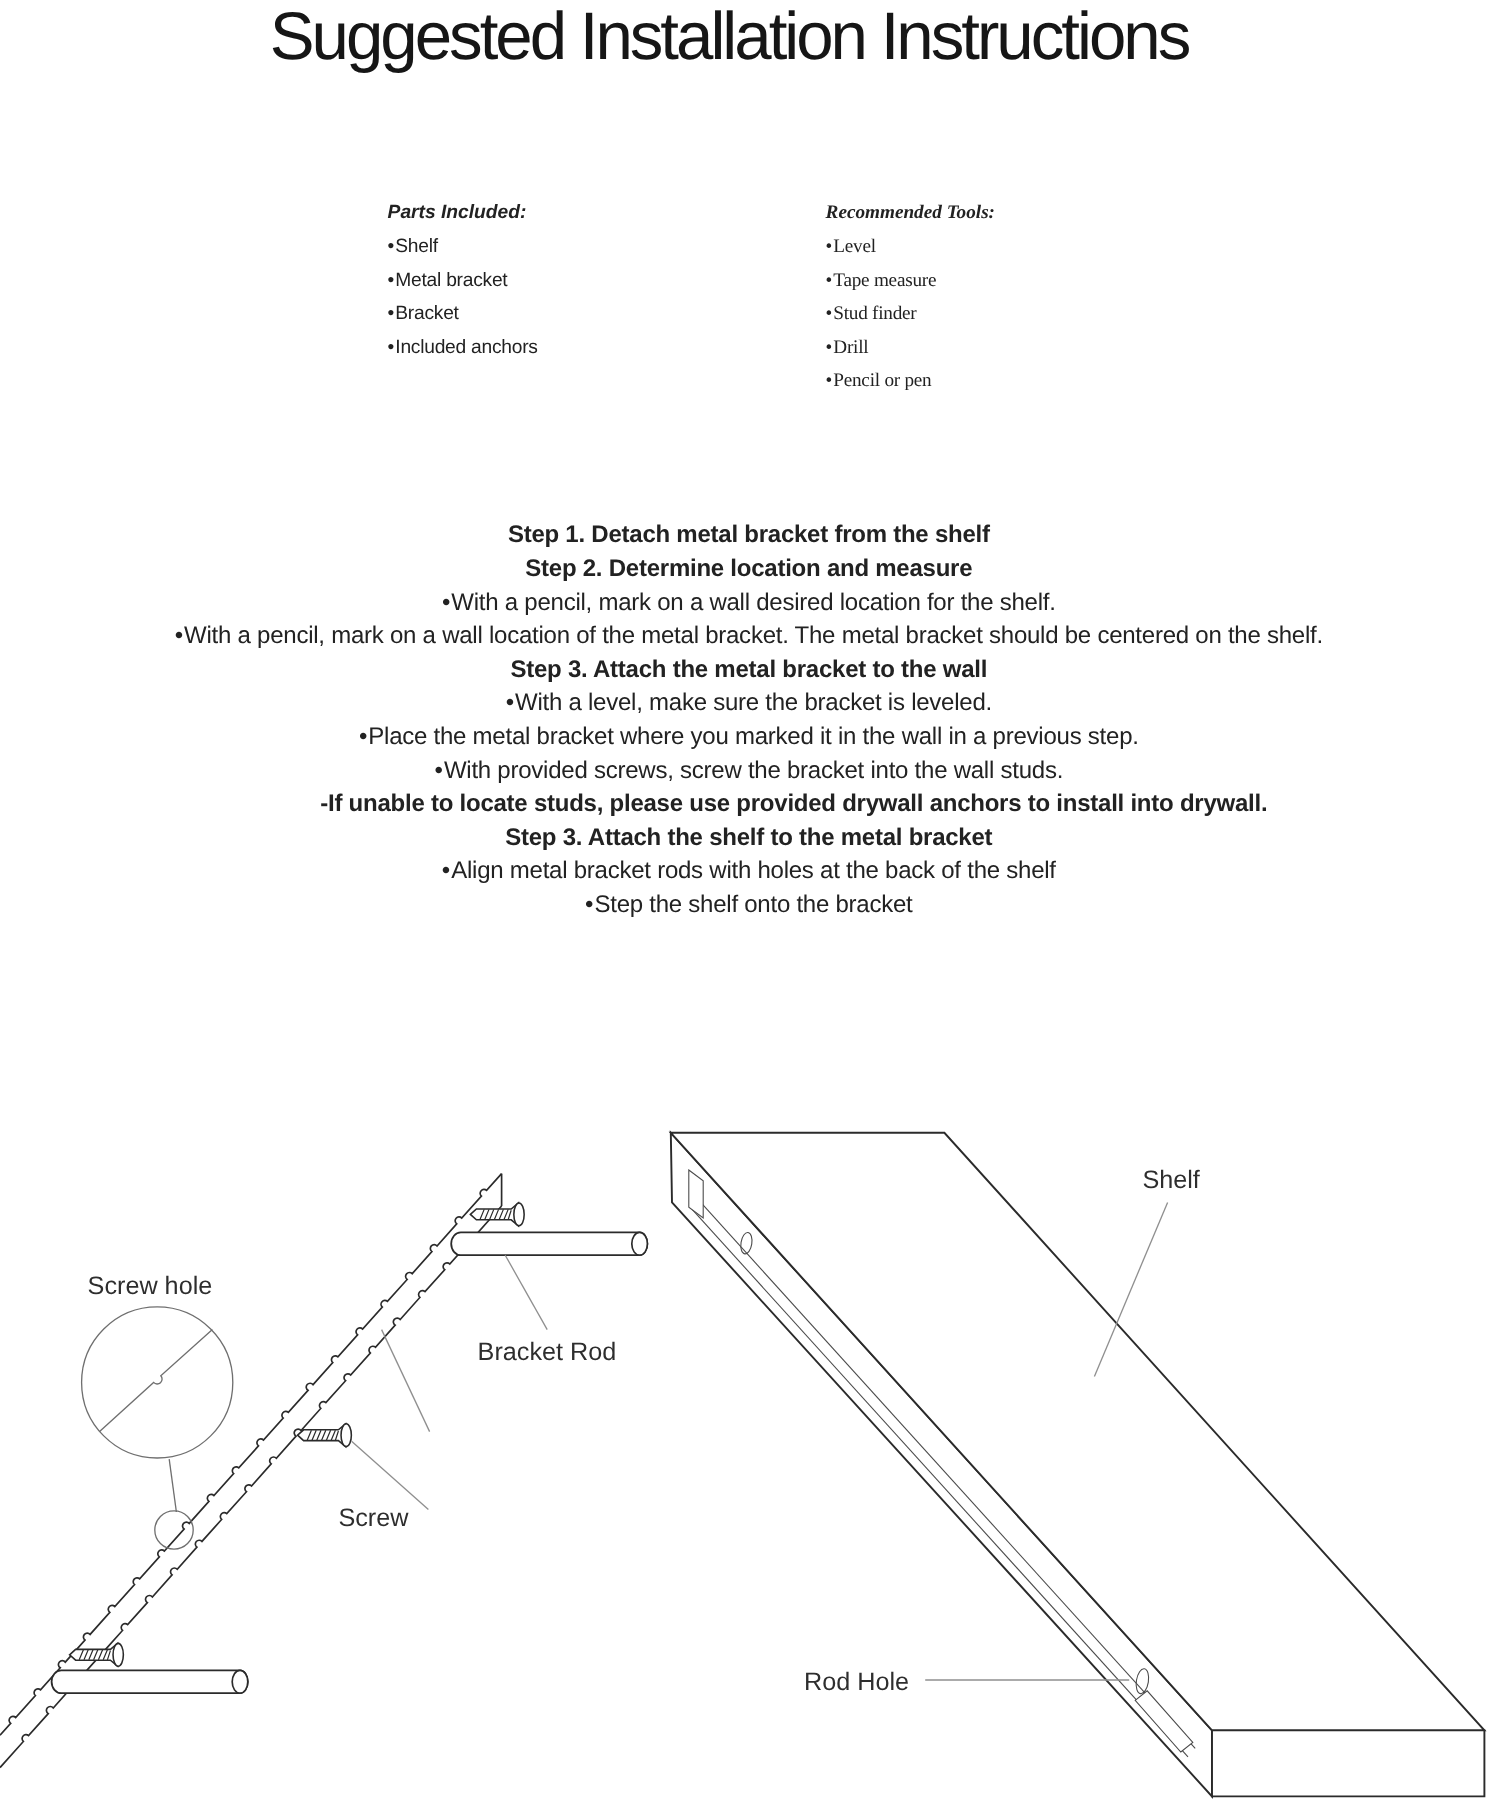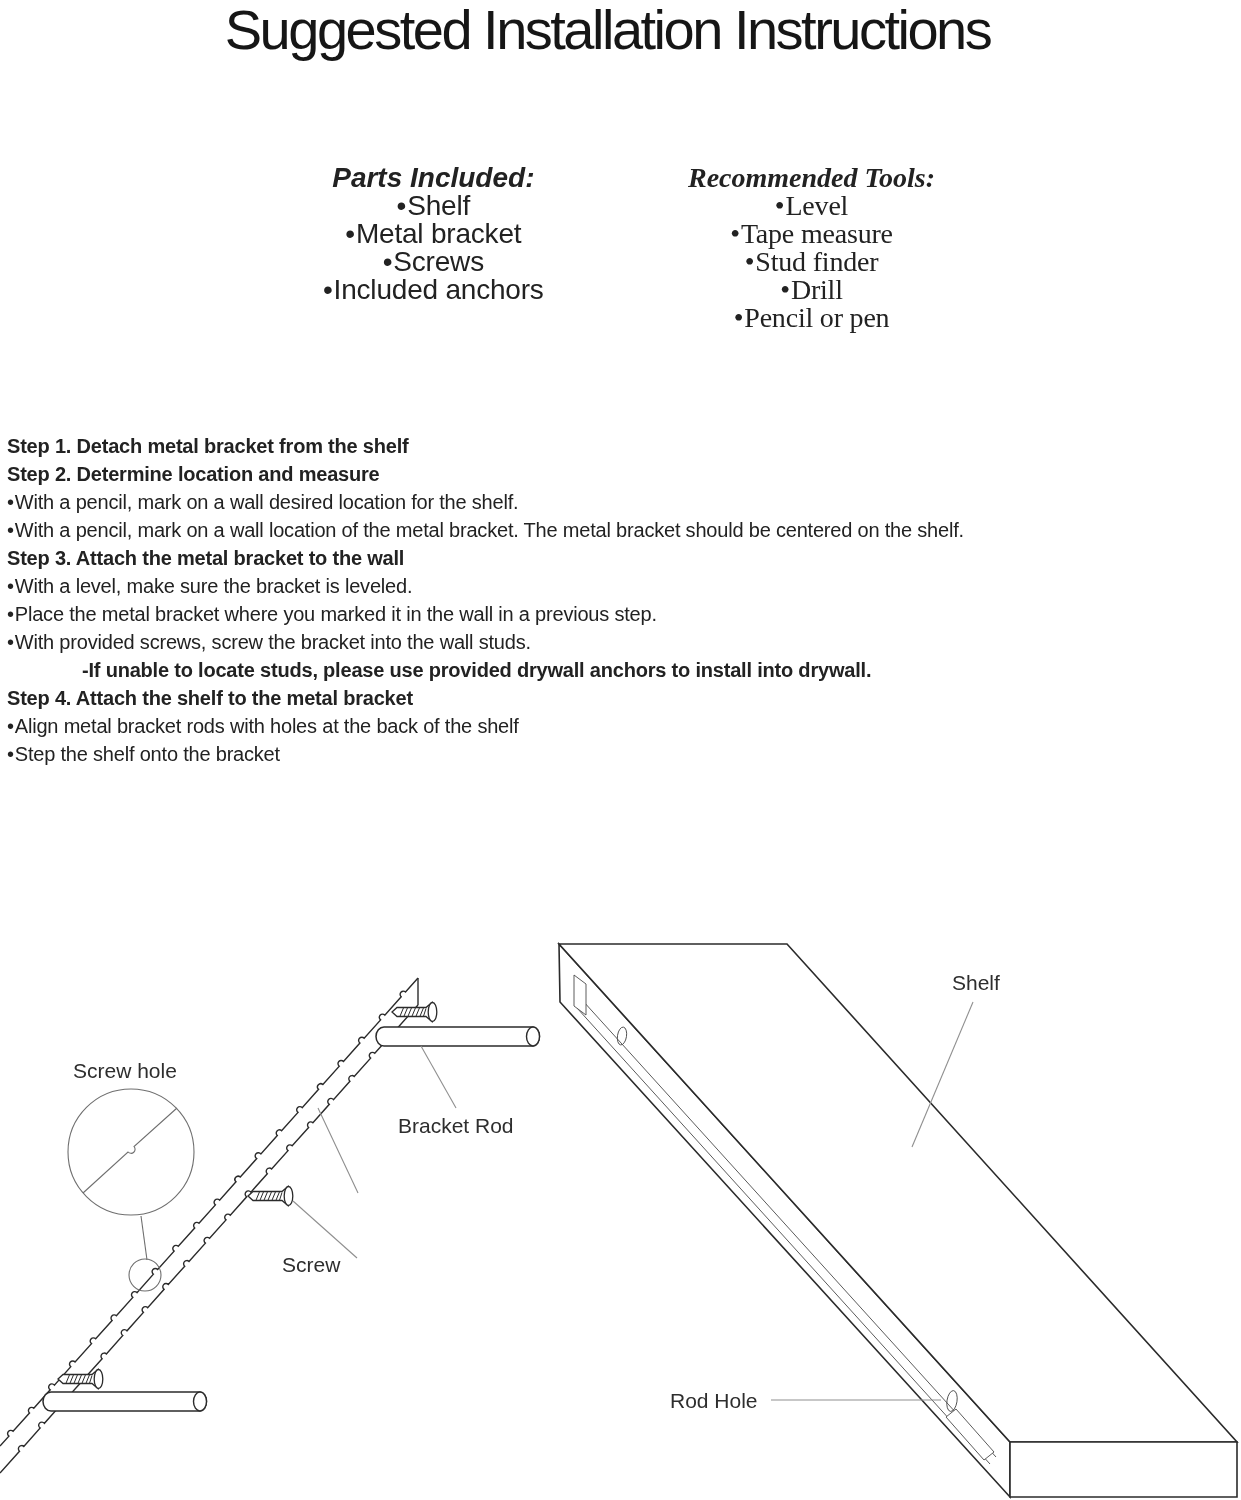--- a/index.html
+++ b/index.html
@@ -18,44 +18,44 @@
     left: -13px;
     width: 100%;
     text-align: center;
     font-size: 56px;
     font-weight: 400;
     letter-spacing: -2.5px;
     color: #161616;
     line-height: 60px;
     white-space: nowrap;
   }
-  .col-list { position: absolute; font-size: 28px; line-height: 28px; text-align: center; }
+  .col-list { position: absolute; font-size: 16px; line-height: 28px; }
   .col-list.parts { left: 323px; top: 164px; }
   .col-list.tools { left: 688px; top: 164px; font-family: Liberation Serif, serif; }
   .list-heading { font-weight: bold; font-style: italic; }
-  .steps { position: absolute; left: 7px; top: 432px; font-size: 20px; line-height: 28px; width: 1234px; }
+  .steps { position: absolute; left: 7px; top: 432px; font-size: 20px; line-height: 28px; width: 1234px; text-align: center; }
   .step-heading { font-weight: bold; }
   .indent { padding-left: 75px; font-weight: bold; }
   .line { white-space: nowrap; letter-spacing: -0.2px; }
   .bullet { padding-right: 1px; }
   svg.diagram { position: absolute; left: 0; top: 0; width: 1241px; height: 1500px; }
   svg text { font-family: "Liberation Sans", sans-serif; font-size: 21px; fill: #2e2e2e; }
 </style>
 </head>
 <body>
 
 <div class="page">
 
   <div class="title">Suggested Installation Instructions</div>
 
   <div class="col-list parts">
     <div class="list-heading">Parts Included:</div>
     <div class="line"><span class="bullet">•</span><span>Shelf</span></div>
     <div class="line"><span class="bullet">•</span><span>Metal bracket</span></div>
-    <div class="line"><span class="bullet">•</span><span>Screws</span></div>
+    <div class="line"><span class="bullet">•</span><span>Bracket</span></div>
     <div class="line"><span class="bullet">•</span><span>Included anchors</span></div>
   </div>
 
   <div class="col-list tools">
     <div class="list-heading">Recommended Tools:</div>
     <div class="line"><span class="bullet">•</span><span>Level</span></div>
     <div class="line"><span class="bullet">•</span><span>Tape measure</span></div>
     <div class="line"><span class="bullet">•</span><span>Stud finder</span></div>
     <div class="line"><span class="bullet">•</span><span>Drill</span></div>
     <div class="line"><span class="bullet">•</span><span>Pencil or pen</span></div>
@@ -64,21 +64,21 @@
   <div class="steps">
     <div class="line step-heading">Step 1. Detach metal bracket from the shelf</div>
     <div class="line step-heading">Step 2. Determine location and measure</div>
     <div class="line"><span class="bullet">•</span><span>With a pencil, mark on a wall desired location for the shelf.</span></div>
     <div class="line"><span class="bullet">•</span><span>With a pencil, mark on a wall location of the metal bracket. The metal bracket should be centered on the shelf.</span></div>
     <div class="line step-heading">Step 3. Attach the metal bracket to the wall</div>
     <div class="line"><span class="bullet">•</span><span>With a level, make sure the bracket is leveled.</span></div>
     <div class="line"><span class="bullet">•</span><span>Place the metal bracket where you marked it in the wall in a previous step.</span></div>
     <div class="line"><span class="bullet">•</span><span>With provided screws, screw the bracket into the wall studs.</span></div>
     <div class="line indent">-If unable to locate studs, please use provided drywall anchors to install into drywall.</div>
-    <div class="line step-heading">Step 4. Attach the shelf to the metal bracket</div>
+    <div class="line step-heading">Step 3. Attach the shelf to the metal bracket</div>
     <div class="line"><span class="bullet">•</span><span>Align metal bracket rods with holes at the back of the shelf</span></div>
     <div class="line"><span class="bullet">•</span><span>Step the shelf onto the bracket</span></div>
   </div>
 
   <svg class="diagram" viewBox="0 0 1241 1500" xmlns="http://www.w3.org/2000/svg">
     <defs>
       <g id="rod">
         <path d="M8,0 A8,9.5 0 0 0 8,19 L157,19 A6.5,9.5 0 0 0 157,0 Z" fill="#ffffff" stroke="#2b2b2b" stroke-width="1.5"></path>
         <ellipse cx="157" cy="9.5" rx="6.5" ry="9.5" fill="#ffffff" stroke="#2b2b2b" stroke-width="1.4"></ellipse>
       </g>

